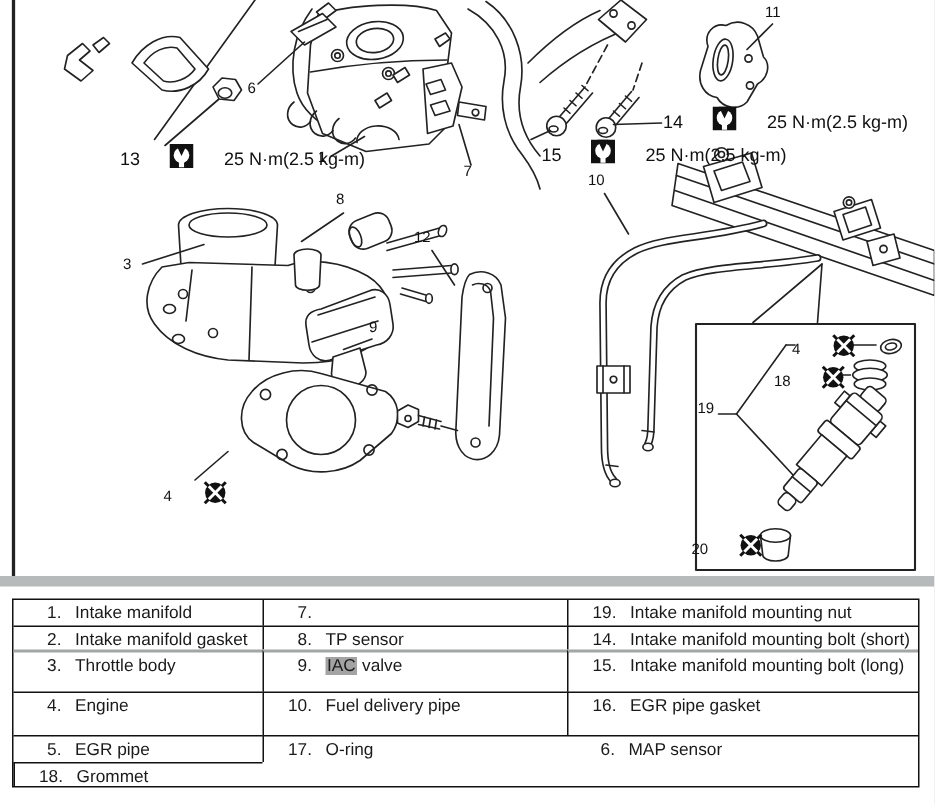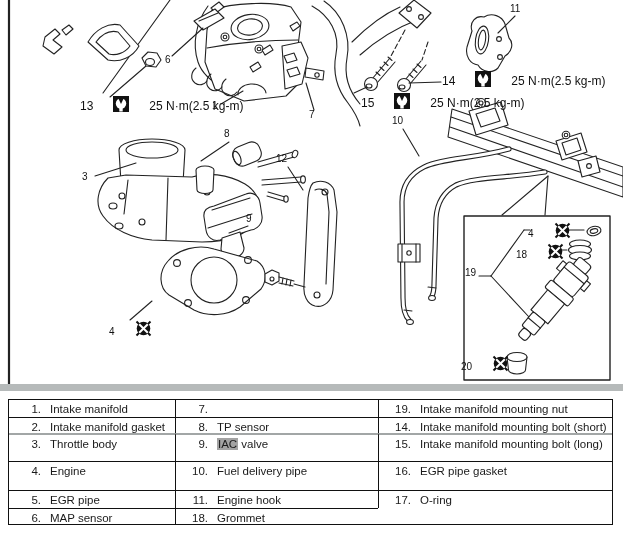--- a/index.html
+++ b/index.html
@@ -390,24 +390,20 @@
       </div>
     <div class="cell c3 rb">
         <span class="num">16.</span>
         <span class="lbl">EGR pipe gasket</span>
       </div>
 
     <div class="cell c1 rb">
         <span class="num">5.</span>
         <span class="lbl">EGR pipe</span>
       </div>
-    <div class="cell c2 rb">
-        <span class="num">11.</span>
-        <span class="lbl">Engine hook</span>
-      </div>
     <div class="cell c3 rb">
         <span class="num">17.</span>
         <span class="lbl">O-ring</span>
       </div>
 
     <div class="cell c1 rb">
         <span class="num">6.</span>
         <span class="lbl">MAP sensor</span>
       </div>
     <div class="cell c3 rb">

